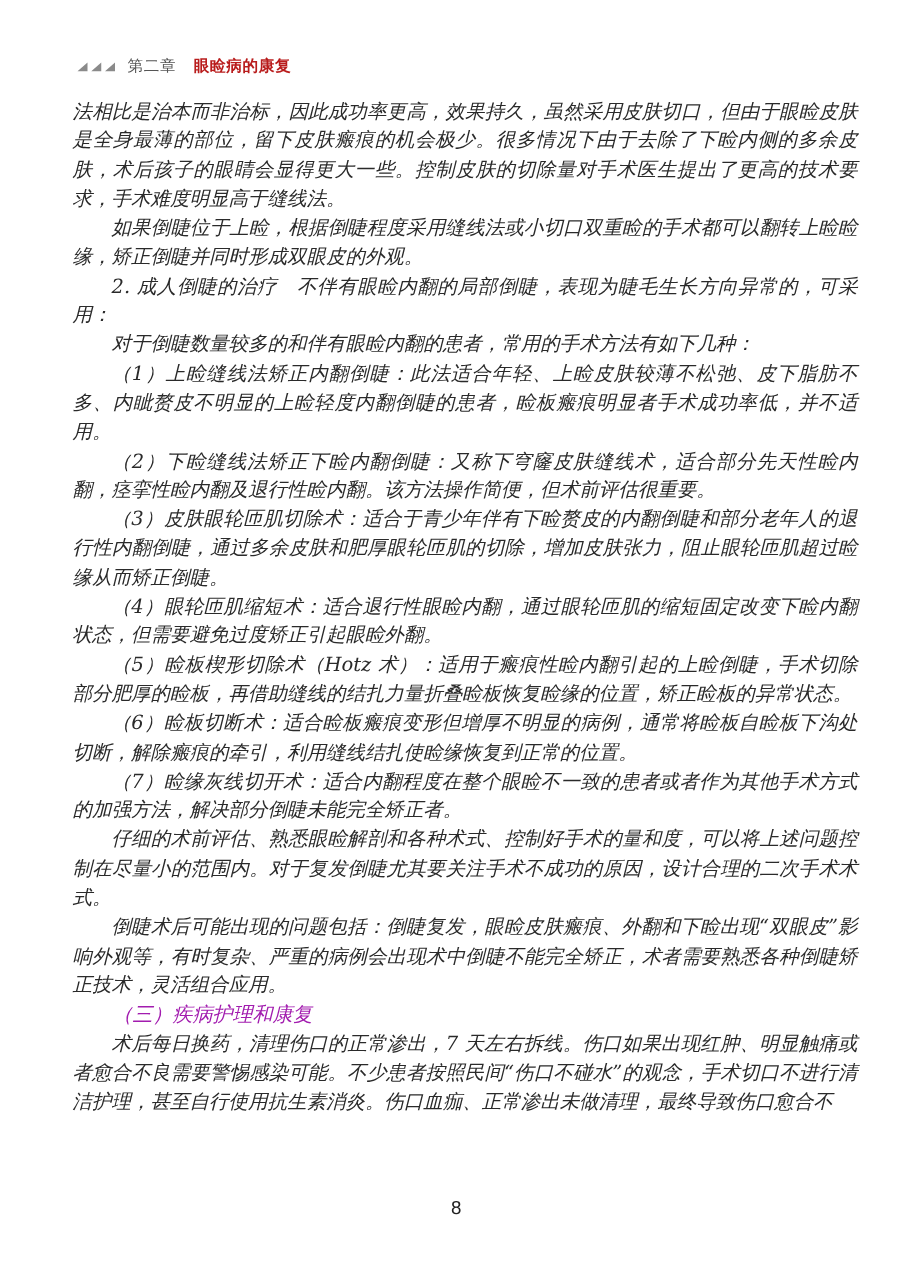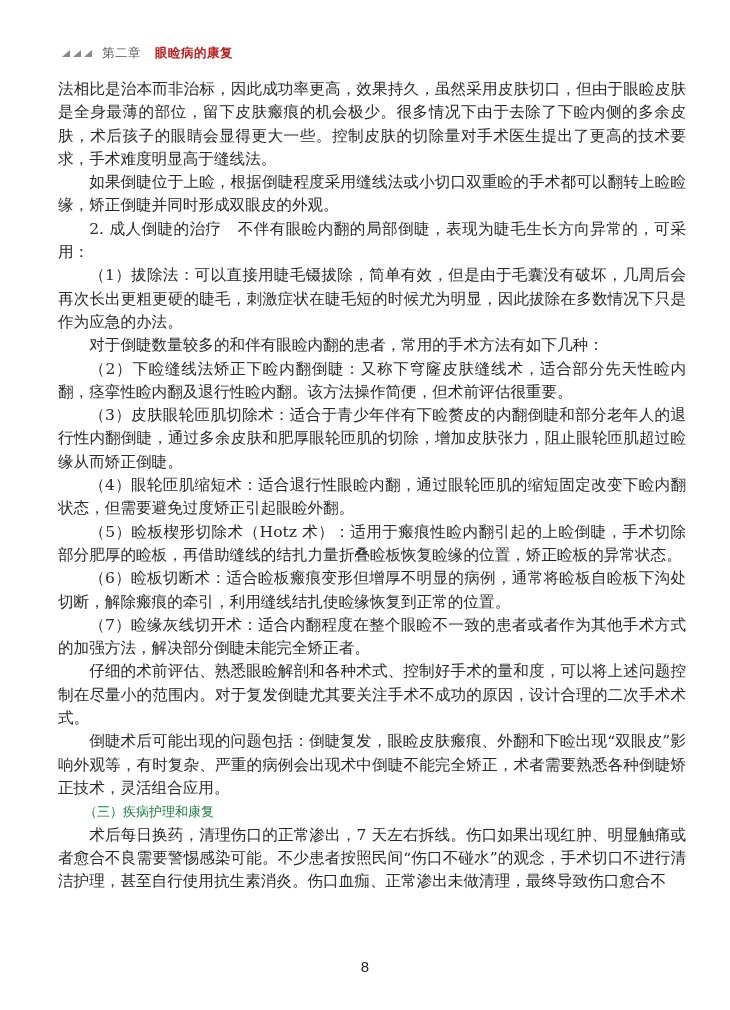--- a/index.html
+++ b/index.html
@@ -15,25 +15,25 @@
     border-bottom: 7px solid #8a8a8a; display: inline-block;
   }
   .chapter { color: #555; margin-right: 14px; letter-spacing: 0.5px; }
   .chapter-title { color: #b91c1c; font-weight: bold; letter-spacing: 0.5px; }
   .body-text {
     position: absolute; left: 58px; top: 78px; width: 628px;
     font-family: "DejaVu Serif", serif; font-size: 15.6px;
     line-height: 23.3px; color: #2a2a2a; text-align: justify;
     text-justify: inter-character;
   }
-  .body-text p { margin: 0; }
+  .body-text p { margin: 0; font-style: italic; }
   .indent { text-indent: 2em; }
   .sub-heading {
-    font-family: "DejaVu Sans", sans-serif; font-size: 13px;
-    color: #15803d; margin: 0; padding-left: 2em;
+    font-family: "DejaVu Sans", sans-serif; font-size: 16px;
+    color: #a21caf; margin: 0; padding-left: 2em;
   }
   .page-number {
     position: absolute; left: 0; width: 730px; top: 958px; text-align: center;
     font-family: "Liberation Sans", sans-serif; font-size: 15px; color: #222;
   }
 </style>
 </head>
 <body>
 
 <div class="header">
@@ -43,22 +43,22 @@
       <span></span>
     </span>
   <span class="chapter">第二章</span>
   <span class="chapter-title">眼睑病的康复</span>
 </div>
 
 <div class="body-text">
   <p>法相比是治本而非治标，因此成功率更高，效果持久，虽然采用皮肤切口，但由于眼睑皮肤是全身最薄的部位，留下皮肤瘢痕的机会极少。很多情况下由于去除了下睑内侧的多余皮肤，术后孩子的眼睛会显得更大一些。控制皮肤的切除量对手术医生提出了更高的技术要求，手术难度明显高于缝线法。</p>
   <p class="indent">如果倒睫位于上睑，根据倒睫程度采用缝线法或小切口双重睑的手术都可以翻转上睑睑缘，矫正倒睫并同时形成双眼皮的外观。</p>
   <p class="indent">2. 成人倒睫的治疗　不伴有眼睑内翻的局部倒睫，表现为睫毛生长方向异常的，可采用：</p>
-  <p class="indent">（1）拔除法：可以直接用睫毛镊拔除，简单有效，但是由于毛囊没有破坏，几周后会再次长出更粗更硬的睫毛，刺激症状在睫毛短的时候尤为明显，因此拔除在多数情况下只是作为应急的办法。</p>
   <p class="indent">对于倒睫数量较多的和伴有眼睑内翻的患者，常用的手术方法有如下几种：</p>
+  <p class="indent">（1）上睑缝线法矫正内翻倒睫：此法适合年轻、上睑皮肤较薄不松弛、皮下脂肪不多、内眦赘皮不明显的上睑轻度内翻倒睫的患者，睑板瘢痕明显者手术成功率低，并不适用。</p>
   <p class="indent">（2）下睑缝线法矫正下睑内翻倒睫：又称下穹窿皮肤缝线术，适合部分先天性睑内翻，痉挛性睑内翻及退行性睑内翻。该方法操作简便，但术前评估很重要。</p>
   <p class="indent">（3）皮肤眼轮匝肌切除术：适合于青少年伴有下睑赘皮的内翻倒睫和部分老年人的退行性内翻倒睫，通过多余皮肤和肥厚眼轮匝肌的切除，增加皮肤张力，阻止眼轮匝肌超过睑缘从而矫正倒睫。</p>
   <p class="indent">（4）眼轮匝肌缩短术：适合退行性眼睑内翻，通过眼轮匝肌的缩短固定改变下睑内翻状态，但需要避免过度矫正引起眼睑外翻。</p>
   <p class="indent">（5）睑板楔形切除术（Hotz 术）：适用于瘢痕性睑内翻引起的上睑倒睫，手术切除部分肥厚的睑板，再借助缝线的结扎力量折叠睑板恢复睑缘的位置，矫正睑板的异常状态。</p>
   <p class="indent">（6）睑板切断术：适合睑板瘢痕变形但增厚不明显的病例，通常将睑板自睑板下沟处切断，解除瘢痕的牵引，利用缝线结扎使睑缘恢复到正常的位置。</p>
   <p class="indent">（7）睑缘灰线切开术：适合内翻程度在整个眼睑不一致的患者或者作为其他手术方式的加强方法，解决部分倒睫未能完全矫正者。</p>
   <p class="indent">仔细的术前评估、熟悉眼睑解剖和各种术式、控制好手术的量和度，可以将上述问题控制在尽量小的范围内。对于复发倒睫尤其要关注手术不成功的原因，设计合理的二次手术术式。</p>
   <p class="indent">倒睫术后可能出现的问题包括：倒睫复发，眼睑皮肤瘢痕、外翻和下睑出现“双眼皮”影响外观等，有时复杂、严重的病例会出现术中倒睫不能完全矫正，术者需要熟悉各种倒睫矫正技术，灵活组合应用。</p>
   <p class="sub-heading">（三）疾病护理和康复</p>
   <p class="indent">术后每日换药，清理伤口的正常渗出，7 天左右拆线。伤口如果出现红肿、明显触痛或者愈合不良需要警惕感染可能。不少患者按照民间“伤口不碰水”的观念，手术切口不进行清洁护理，甚至自行使用抗生素消炎。伤口血痂、正常渗出未做清理，最终导致伤口愈合不</p>

